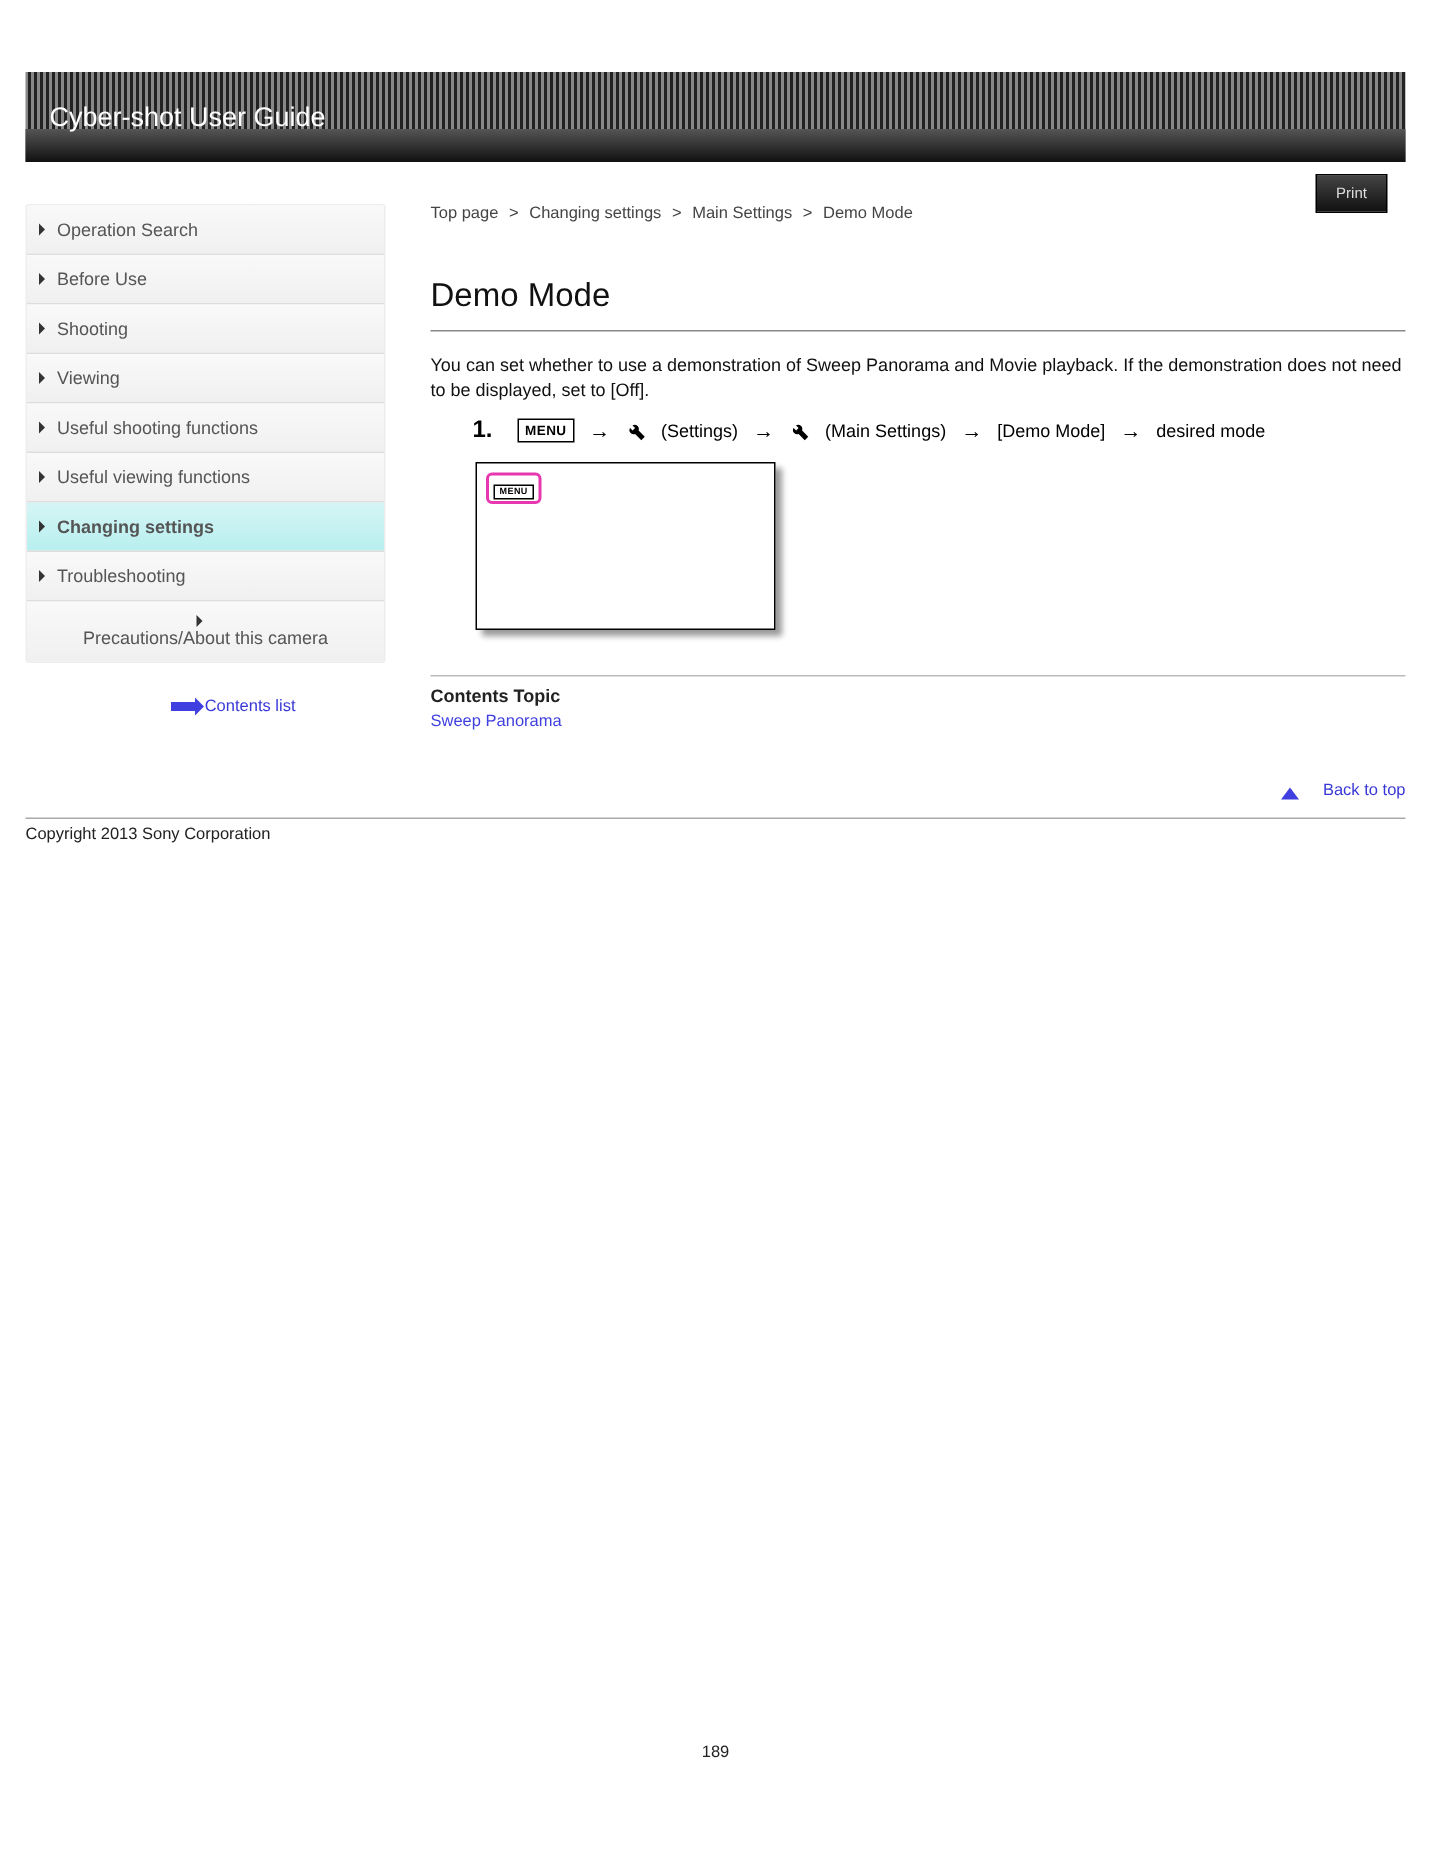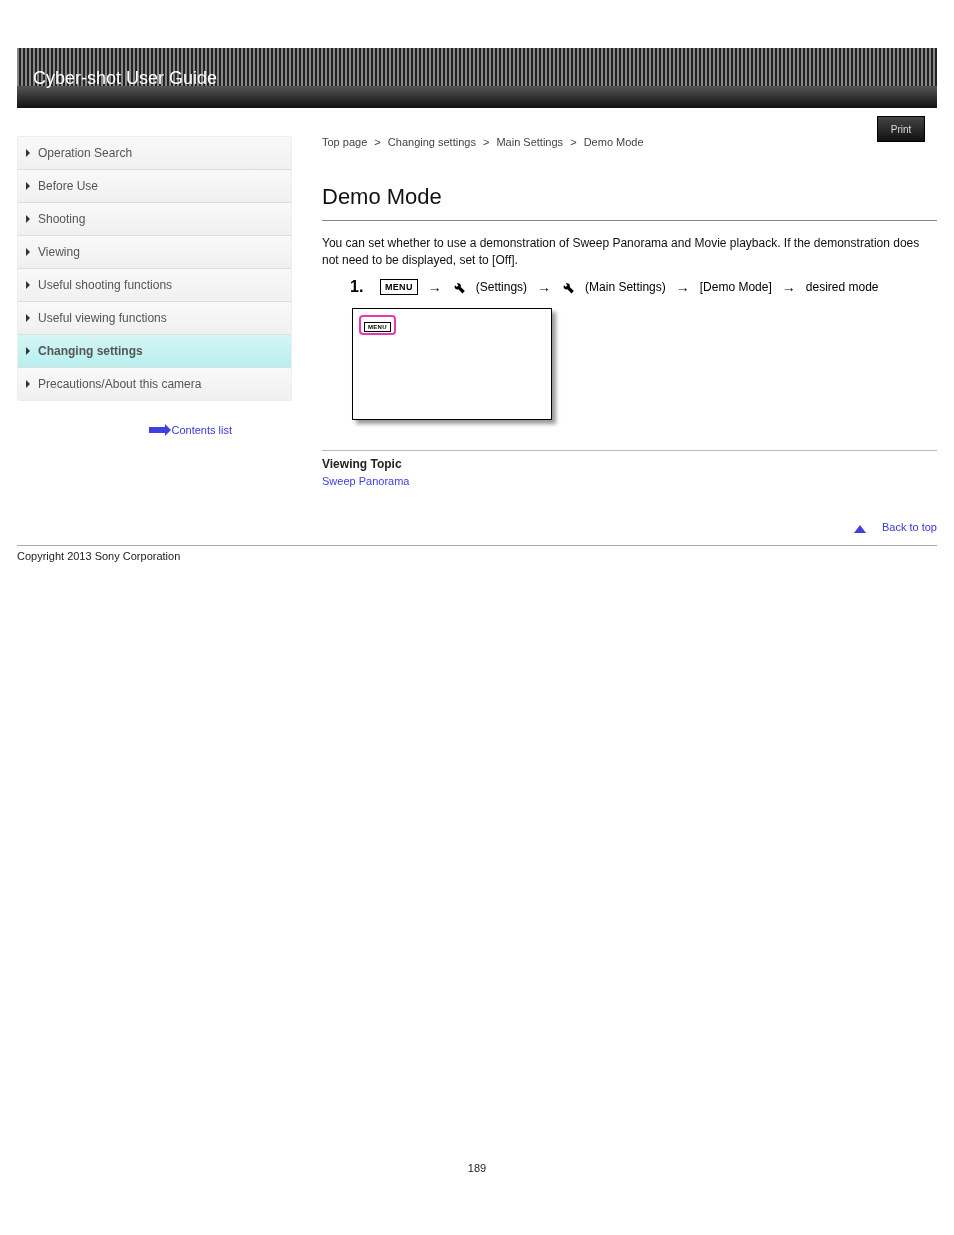--- a/index.html
+++ b/index.html
@@ -54,41 +54,41 @@
       margin-top: 40px;
     }
     
     .content {
       display: flex;
       gap: 30px;
       align-items: flex-start;
     }
     
     .sidebar {
-      width: 275px;
+      width: 240px;
       flex-shrink: 0;
     }
     .nav-list {
       list-style: none;
       background: linear-gradient(#fff, #f1f1f1);
       border: 0.5px solid #eee;
       border-radius: 2px;
       overflow: hidden;
     }
     .nav-item {
       display: flex;
       align-items: center;
       padding: 9px 8px;
       font-size: 12px;
       color: #555;
       border-bottom: 1px solid #ddd;
       cursor: pointer;
       background: linear-gradient(#f9f9f9, #f0f0f0);
     }
-    .nav-item:last-child { border-bottom: none; }
+    .nav-item:last-child { border-bottom: none; flex-direction: column; }
     .nav-item.active {
       background: linear-gradient(#d6f5f5, #b8efef);
       font-weight: bold;
     }
     .nav-caret {
       display: inline-block;
       width: 0; height: 0;
       border-top: 4px solid transparent;
       border-bottom: 4px solid transparent;
       border-left: 4px solid #333;
@@ -277,20 +277,24 @@
             <span class="nav-caret"></span>
             <span>Useful shooting functions</span>
           </li>
         <li class="nav-item">
             <span class="nav-caret"></span>
             <span>Useful viewing functions</span>
           </li>
         <li class="nav-item active">
             <span class="nav-caret"></span>
             <span>Changing settings</span>
+          </li>
+        <li class="nav-item">
+            <span class="nav-caret"></span>
+            <span>Troubleshooting</span>
           </li>
         <li class="nav-item">
             <span class="nav-caret"></span>
             <span>Precautions/About this camera</span>
           </li>
       </ul>
       <div class="back-link">
         <span class="back-arrow"></span>
         <span>Contents list</span>
       </div>
@@ -330,21 +334,21 @@
         <span>desired mode</span>
       </div>
 
       <div class="screenshot">
         <div class="screenshot-hl">
           <span class="menu-icon">MENU</span>
         </div>
       </div>
 
       <div class="related">
-        <div class="related-title">Viewing Topic</div>
+        <div class="related-title">Contents Topic</div>
         <div class="related-link">Sweep Panorama</div>
       </div>
 
       <div class="to-top">
         <span class="to-top-arrow"></span>
         <span>Back to top</span>
       </div>
     </div>
   </div>
 

